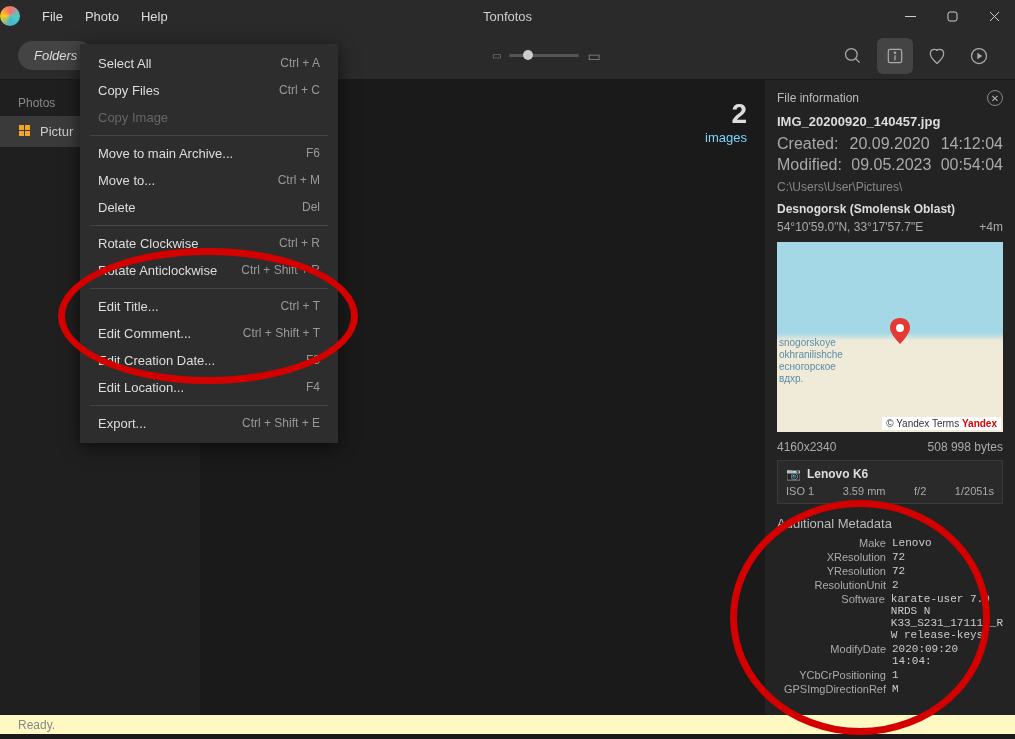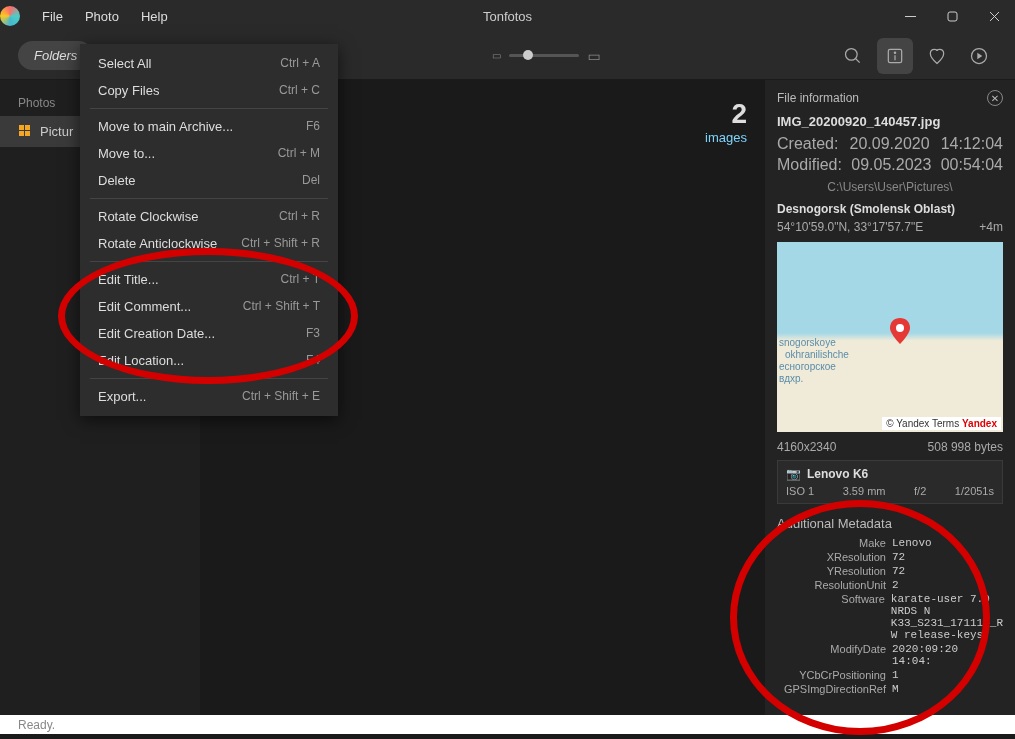--- a/index.html
+++ b/index.html
@@ -43,37 +43,37 @@
 .thumbs { display: flex; gap: 10px; }
 .thumb { width: 90px; height: 90px; background: linear-gradient(135deg, #8ab5d6 0%, #d4c8b8 50%, #a8b9d1 100%); }
 
 .info-panel { width: 250px; background: #232323; padding: 10px 12px; font-size: 12px; overflow-y: auto; }
 .info-panel::-webkit-scrollbar { width: 6px; }
 .info-panel::-webkit-scrollbar-thumb { background: #444; }
 .panel-header { display: flex; justify-content: space-between; align-items: center; color: #bbb; margin-bottom: 8px; }
 .close-x { width: 16px; height: 16px; border: 1px solid #888; border-radius: 50%; display: flex; align-items: center; justify-content: center; font-size: 10px; cursor: pointer; }
 .filename { color: #ddd; font-weight: 600; margin-bottom: 6px; font-size: 13px; }
 .meta-row { display: flex; justify-content: space-between; color: #aaa; margin: 3px 0; font-size: 16px; }
-.path { color: #888; margin: 6px 0; font-size: 12px; text-align: center; }
+.path { color: #888; margin: 6px 0; font-size: 12px; }
 .location-name { color: #ddd; font-weight: 600; margin-top: 8px; }
 .coords { display: flex; justify-content: space-between; color: #aaa; margin: 4px 0 8px 0; font-size: 12px; }
 .map { height: 190px; background: linear-gradient(180deg, #a5d8e6 0%, #a5d8e6 48%, #f0ebd8 52%, #f0ebd8 100%); position: relative; margin-bottom: 8px; }
 .map-marker { position: absolute; top: 40%; left: 50%; width: 20px; height: 26px; }
 .map-credit { position: absolute; bottom: 2px; right: 2px; font-size: 10px; background: #fff; color: #333; padding: 1px 4px; }
 .map-text { position: absolute; font-size: 10px; color: #5a8caa; }
 .dims-row { display: flex; justify-content: space-between; color: #aaa; margin: 6px 0; gap: 32px; }
 .camera-box { background: #2a2a2a; border: 1px solid #3a3a3a; padding: 6px 8px; margin: 6px 0; }
 .camera-name { color: #ddd; font-weight: 600; display: flex; gap: 6px; align-items: center; }
 .camera-specs { display: flex; justify-content: space-between; color: #aaa; margin-top: 4px; font-size: 11px; }
 .section-title { color: #bbb; margin: 12px 0 6px 0; font-size: 13px; }
 .metadata-row { display: flex; margin: 2px 0; font-size: 11px; color: #aaa; }
 .metadata-row .k { width: 115px; text-align: right; padding-right: 6px; }
 .metadata-row .v { color: #ccc; flex: 1; font-family: Liberation Mono, monospace; }
 
-.statusbar { height: 19px; background: #ffffff; display: flex; align-items: center; padding: 0 18px; color: #888; font-size: 12px; }
+.statusbar { height: 19px; background: #fef9c3; display: flex; align-items: center; padding: 0 18px; color: #888; font-size: 12px; }
 
 .context-menu { position: absolute; top: 44px; left: 80px; width: 258px; background: #2d2d2d; box-shadow: 0 4px 16px rgba(0,0,0,0.6); z-index: 100; padding: 6px 0; font-size: 13px; }
 .ctx-item { display: flex; justify-content: space-between; padding: 6px 18px; color: #ddd; cursor: pointer; }
 .ctx-item.disabled { color: #666; }
 .ctx-shortcut { color: #999; font-size: 12px; }
 .ctx-sep { height: 1px; background: #444; margin: 4px 10px; }
 
 .annot-ellipse { position: absolute; border: 7px solid #d40000; border-radius: 50%; pointer-events: none; z-index: 200; }
 .annot1 { top: 248px; left: 58px; width: 300px; height: 136px; }
 .annot2 { top: 500px; left: 730px; width: 260px; height: 235px; }
@@ -194,21 +194,21 @@
         <span>00:54:04</span>
       </div>
     <div class="path">C:\Users\User\Pictures\</div>
     <div class="location-name">Desnogorsk (Smolensk Oblast)</div>
     <div class="coords">
         <span>54°10'59.0"N, 33°17'57.7"E</span>
         <span>+4m</span>
       </div>
     <div class="map">
       <div class="map-text" style="top:95px;left:2px">snogorskoye</div>
-      <div class="map-text" style="top:107px;left:8px">okhranilishche</div>
+      <div class="map-text" style="top:107px;left:2px">okhranilishche</div>
       <div class="map-text" style="top:119px;left:2px">есногорское</div>
       <div class="map-text" style="top:131px;left:2px">вдхр.</div>
       <svg class="map-marker" viewBox="0 0 20 26">
           <path d="M10 0 C4 0 0 4 0 10 C0 16 10 26 10 26 C10 26 20 16 20 10 C20 4 16 0 10 0Z" fill="#e53935"></path>
           <circle cx="10" cy="10" r="4" fill="#fff"></circle>
         </svg>
       <div class="map-credit"><span>© Yandex Terms</span> <b style="color:#d00">Yandex</b></div>
     </div>
     <div class="dims-row">
         <span>4160x2340</span>
@@ -270,20 +270,24 @@
 
 <div class="context-menu" id="ctx-menu">
     <div class="ctx-item">
       <span>Select All</span>
       <span class="ctx-shortcut">Ctrl + A</span>
     </div>
     <div class="ctx-item">
       <span>Copy Files</span>
       <span class="ctx-shortcut">Ctrl + C</span>
     </div>
+    <div class="ctx-item disabled">
+      <span>Copy Image</span>
+      <span class="ctx-shortcut"></span>
+    </div>
     <div class="ctx-sep"></div>
     <div class="ctx-item">
       <span>Move to main Archive...</span>
       <span class="ctx-shortcut">F6</span>
     </div>
     <div class="ctx-item">
       <span>Move to...</span>
       <span class="ctx-shortcut">Ctrl + M</span>
     </div>
     <div class="ctx-item">

